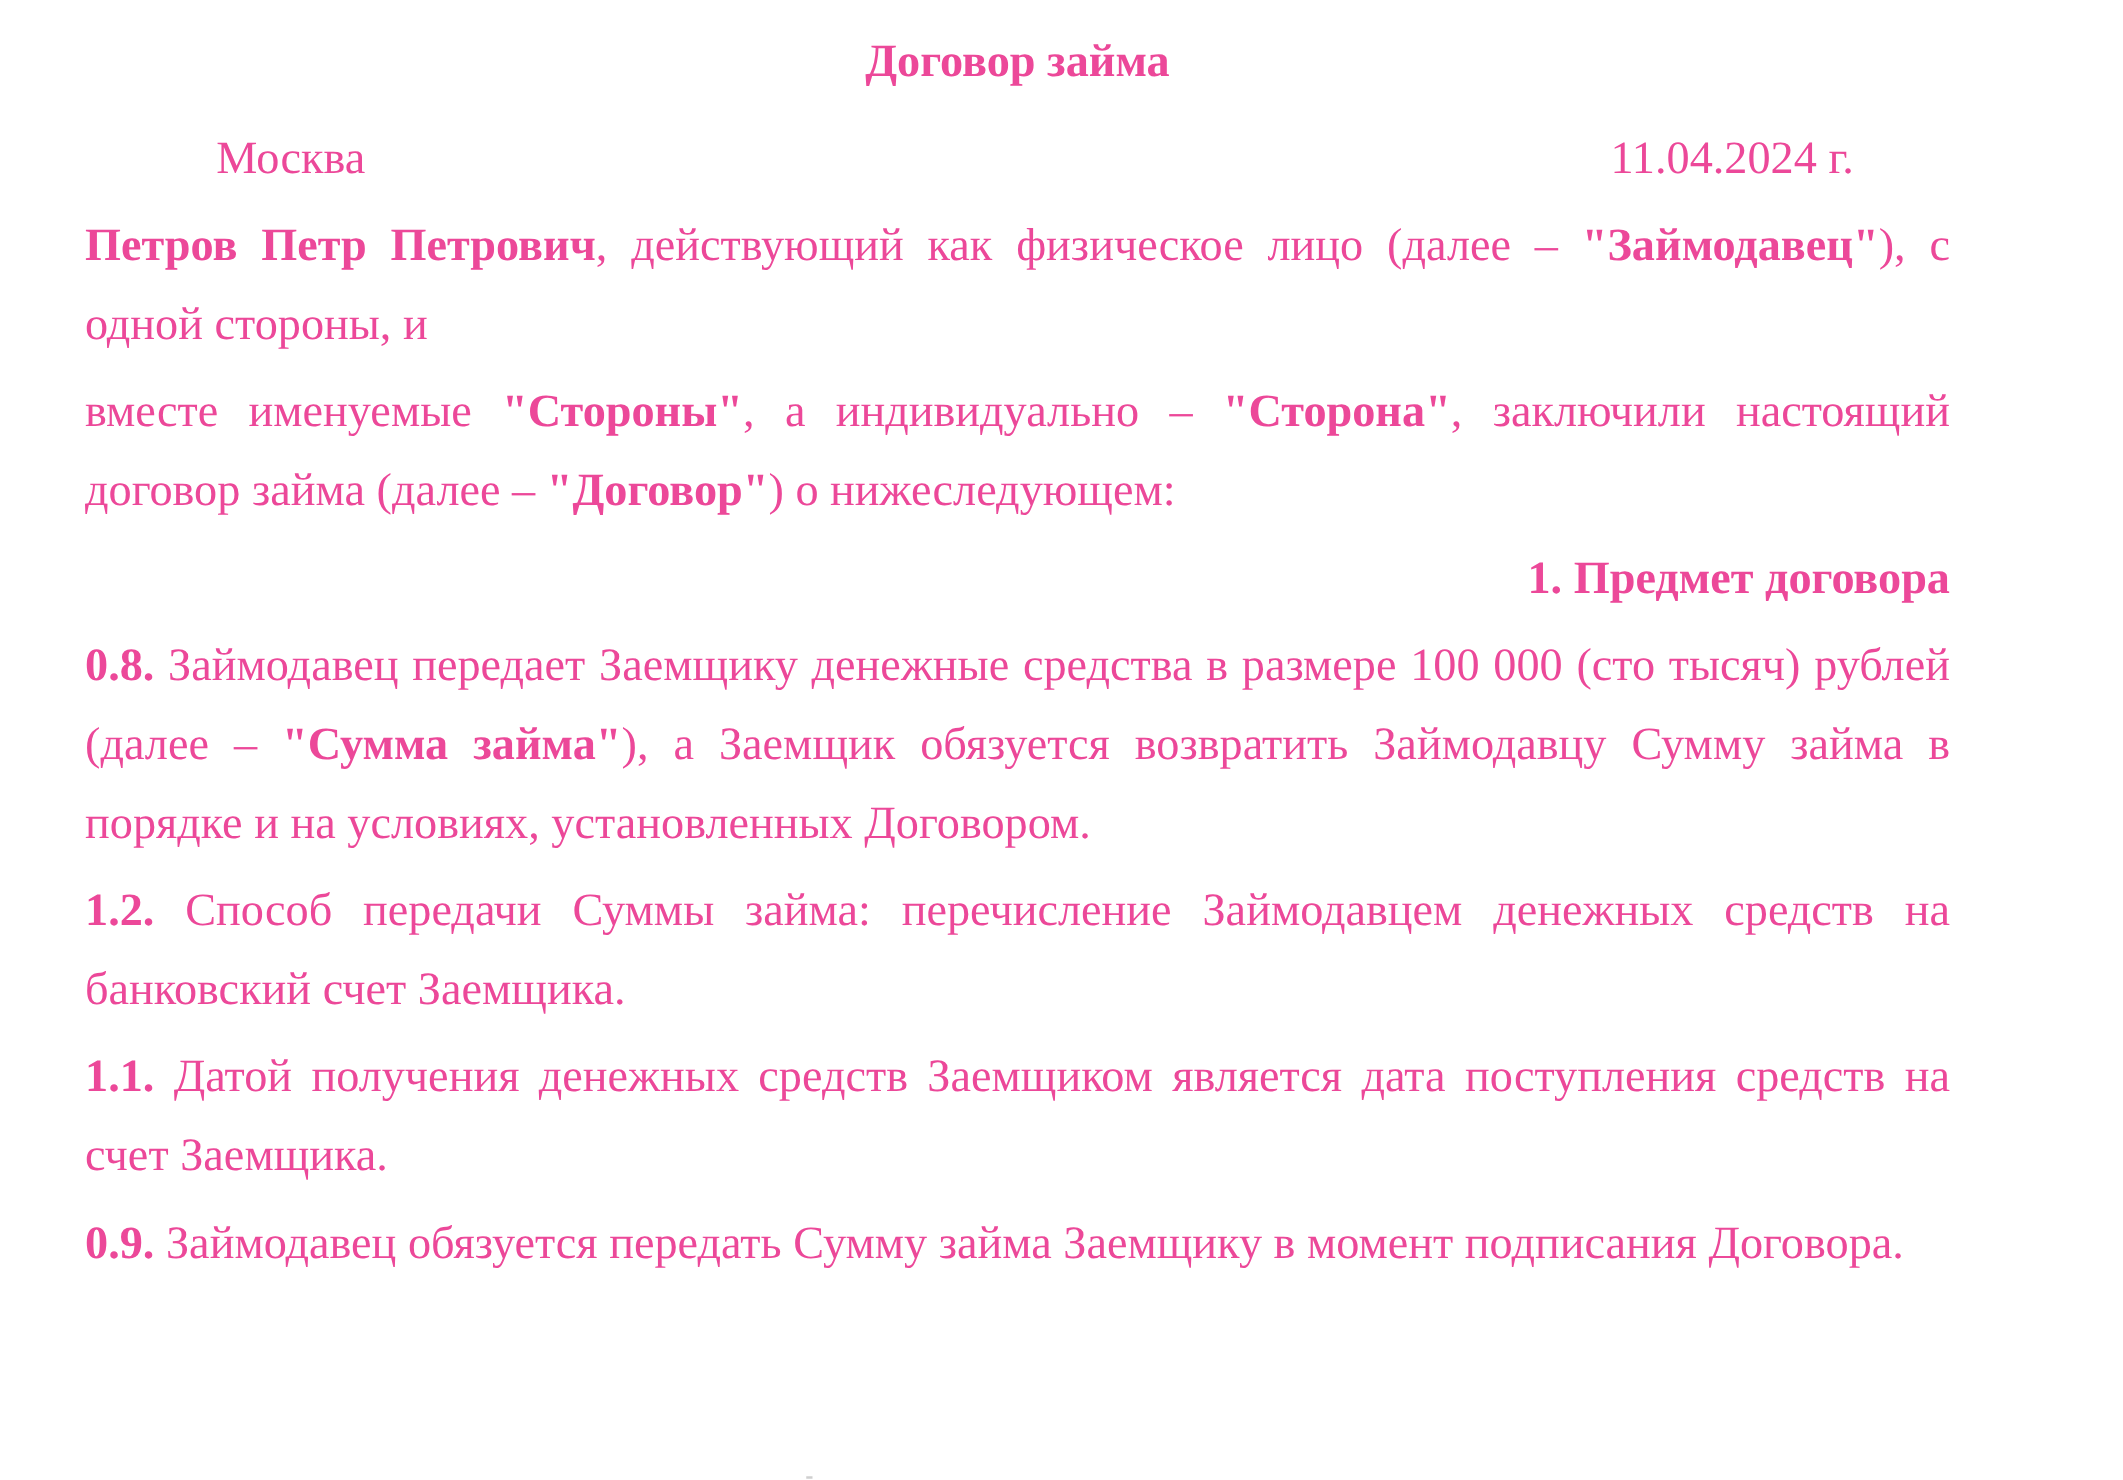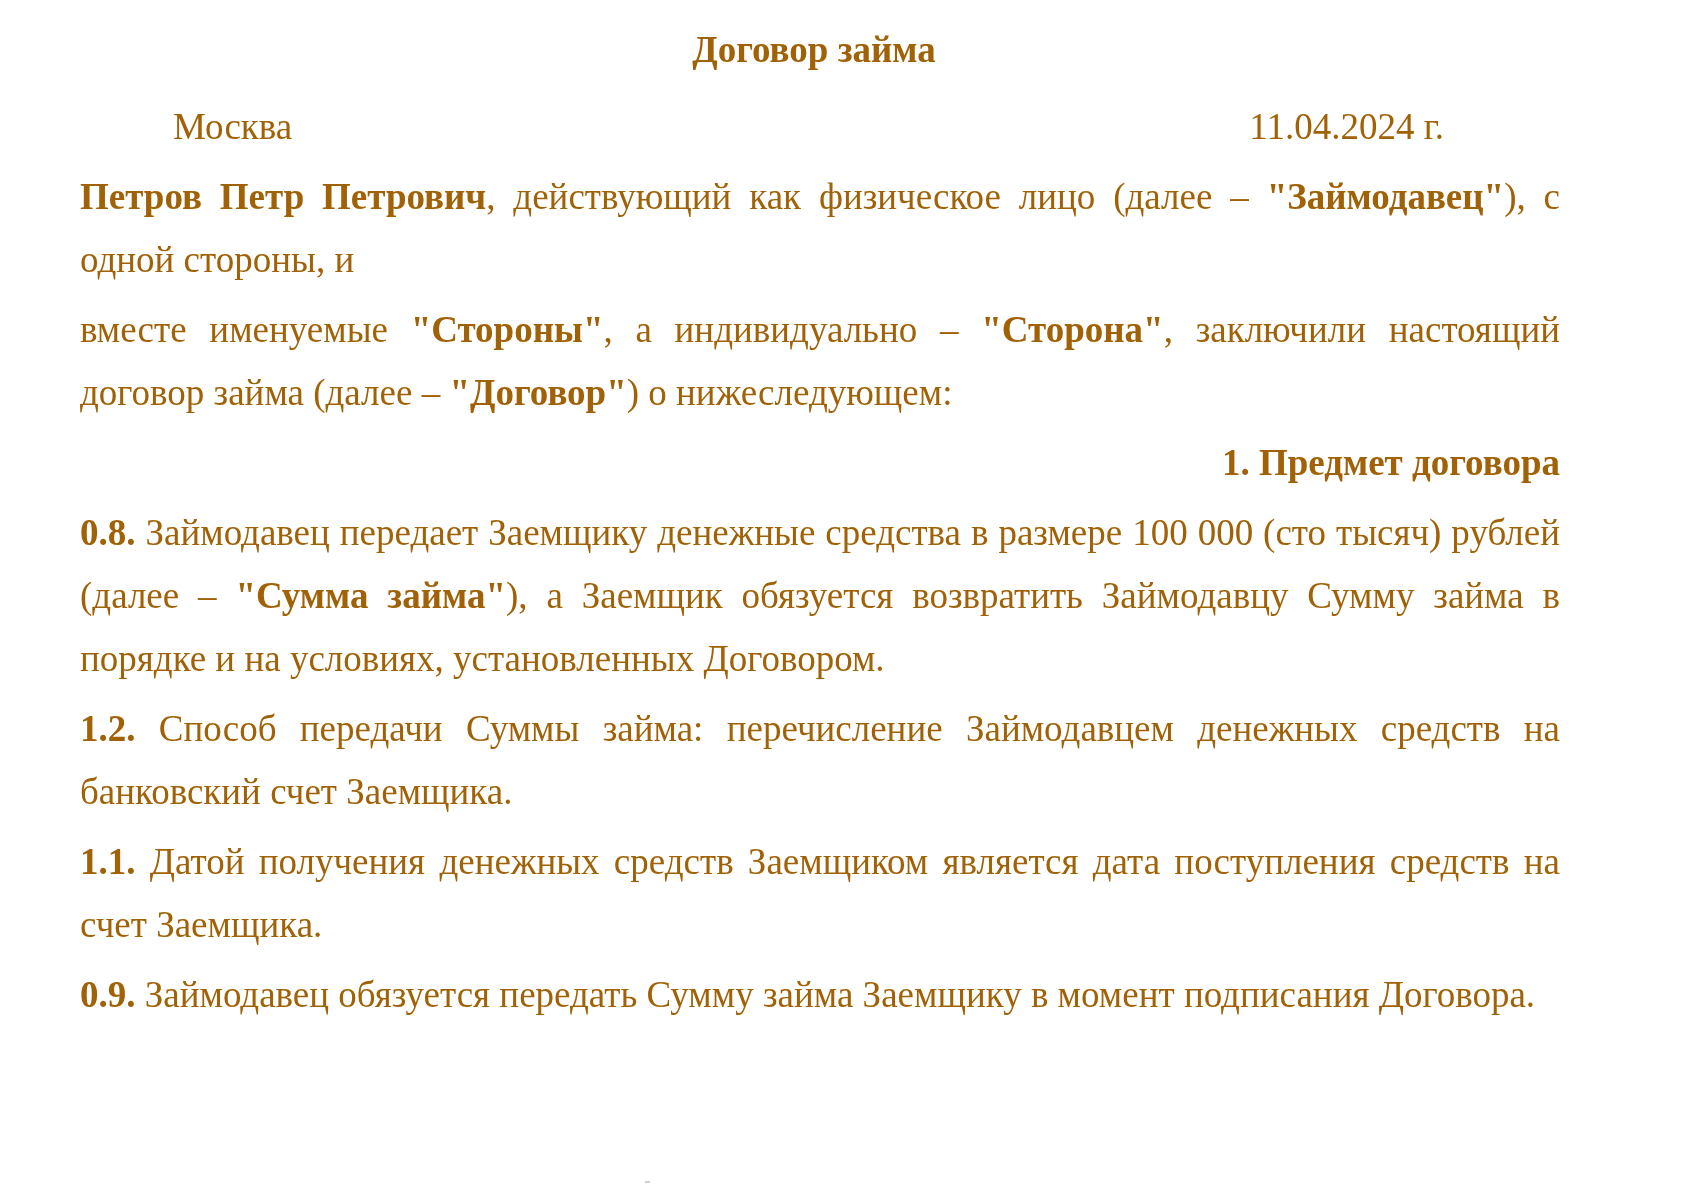--- a/index.html
+++ b/index.html
@@ -8,45 +8,45 @@
     background: #ffffff;
   }
   .page {
     position: relative;
     box-sizing: border-box;
     width: 1698px;
     height: 1184px;
     padding: 18px 138px 0 68px;
     overflow: hidden;
     background: #ffffff;
-    color: #a16207;
+    color: #ec4899;
     font-family: "Liberation Serif", "DejaVu Serif", serif;
     font-size: 37px;
     line-height: 63px;
   }
   .title {
     margin: 0;
     font-size: 37px;
     font-weight: 700;
     text-align: center;
   }
   .dateline {
     display: flex;
     justify-content: space-between;
     margin-top: 14px;
     align-items: flex-end;
   }
   .dateline .city {
     padding-left: 105px;
   }
   .dateline .date {
-    margin-right: 116px;
+    margin-right: 77px;
   }
   .para {
-    margin: 7px 0 0 12px;
+    margin: 7px 0 0 0;
     text-align: justify;
   }
   .heading {
     margin: 7px 0 0 0;
     font-size: 37px;
     font-weight: 700;
     text-align: right;
   }
   .b {
     font-weight: 700;

